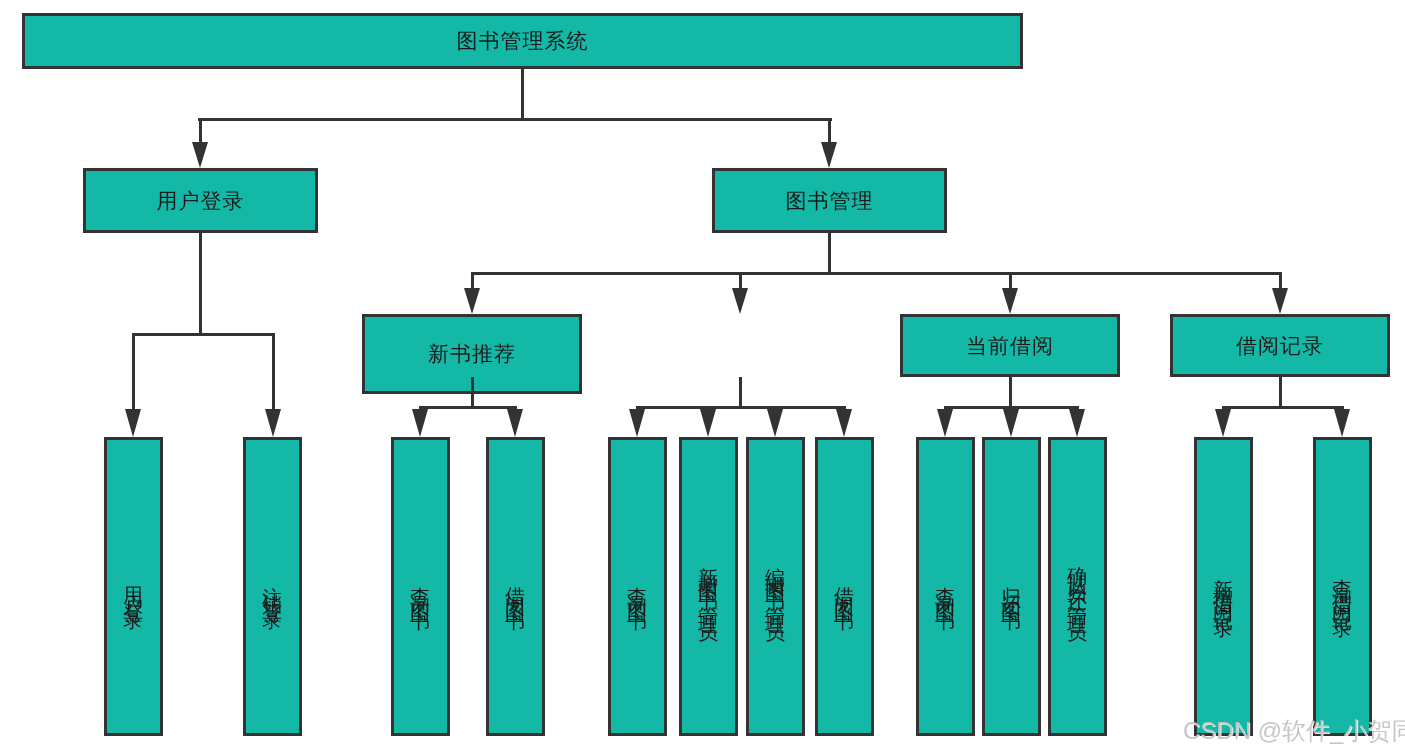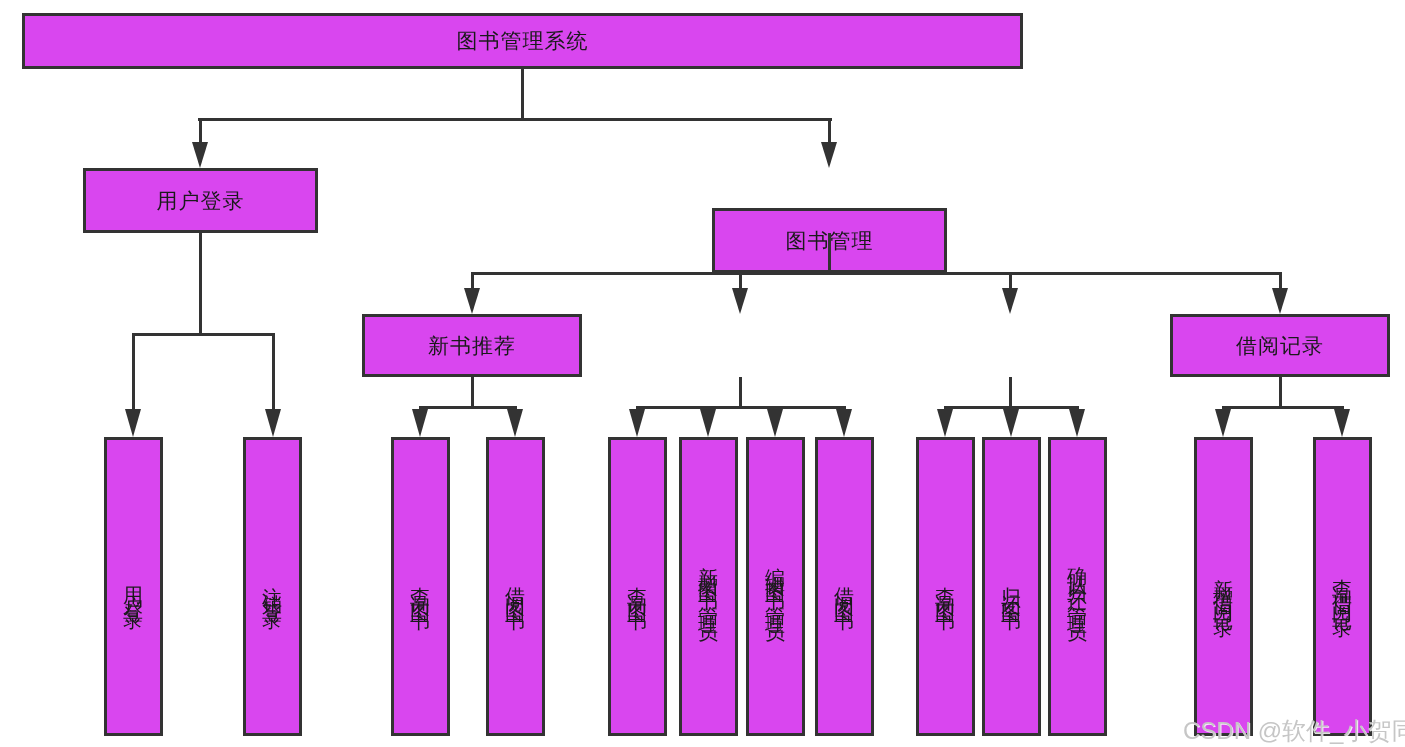--- a/index.html
+++ b/index.html
@@ -7,21 +7,21 @@
     position:relative;
     width:1405px;height:747px;
     background:#ffffff;
     font-family:"Liberation Sans","DejaVu Sans",sans-serif;
     color:#1a1a1a;
     overflow:hidden;
   }
   .box{
     position:absolute;
     border:3px solid #333333;
-    background:#d946ef;
+    background:#14b8a6;
     box-sizing:border-box;
     display:flex;align-items:center;justify-content:center;
   }
   .box .lbl{
     font-size:21px;
     letter-spacing:1px;
     white-space:nowrap;
   }
   .leaf{
     width:59px;height:299px;top:437px;
@@ -65,21 +65,21 @@
   <div class="vline" style="left:521px;top:69px;height:52px;"></div>
   <div class="hline" style="left:198px;top:118px;width:634px;"></div>
   <div class="vline" style="left:199px;top:121px;height:25px;"></div>
   <div class="arrow" style="left:192px;top:142px;"></div>
   <div class="vline" style="left:828px;top:121px;height:25px;"></div>
   <div class="arrow" style="left:821px;top:142px;"></div>
 
   <div class="box" style="left:83px;top:168px;width:235px;height:65px;">
     <span class="lbl">用户登录</span>
   </div>
-  <div class="box" style="left:712px;top:168px;width:235px;height:65px;margin-top:40px;">
+  <div class="box" style="left:712px;top:168px;width:235px;height:65px;">
     <span class="lbl">图书管理</span>
   </div>
 
   <div class="vline" style="left:199px;top:233px;height:103px;"></div>
   <div class="hline" style="left:132px;top:333px;width:143px;"></div>
   <div class="vline" style="left:132px;top:336px;height:76px;"></div>
   <div class="arrow leafa" style="left:125px;top:409px;"></div>
   <div class="vline" style="left:272px;top:336px;height:76px;"></div>
   <div class="arrow leafa" style="left:265px;top:409px;"></div>
 
@@ -87,22 +87,25 @@
   <div class="hline" style="left:471px;top:272px;width:811px;"></div>
   <div class="vline" style="left:471px;top:275px;height:14px;"></div>
   <div class="arrow" style="left:464px;top:288px;"></div>
   <div class="vline" style="left:739px;top:275px;height:14px;"></div>
   <div class="arrow" style="left:732px;top:288px;"></div>
   <div class="vline" style="left:1009px;top:275px;height:14px;"></div>
   <div class="arrow" style="left:1002px;top:288px;"></div>
   <div class="vline" style="left:1279px;top:275px;height:14px;"></div>
   <div class="arrow" style="left:1272px;top:288px;"></div>
 
-  <div class="box" style="left:362px;top:314px;width:220px;height:63px;">
+  <div class="box" style="left:362px;top:314px;width:220px;height:80px;">
     <span class="lbl">新书推荐</span>
+  </div>
+  <div class="box" style="left:900px;top:314px;width:220px;height:63px;">
+    <span class="lbl">当前借阅</span>
   </div>
   <div class="box" style="left:1170px;top:314px;width:220px;height:63px;">
     <span class="lbl">借阅记录</span>
   </div>
 
   <div class="vline" style="left:471px;top:377px;height:32px;"></div>
   <div class="vline" style="left:739px;top:377px;height:32px;"></div>
   <div class="vline" style="left:1009px;top:377px;height:32px;"></div>
   <div class="vline" style="left:1279px;top:377px;height:32px;"></div>
 

